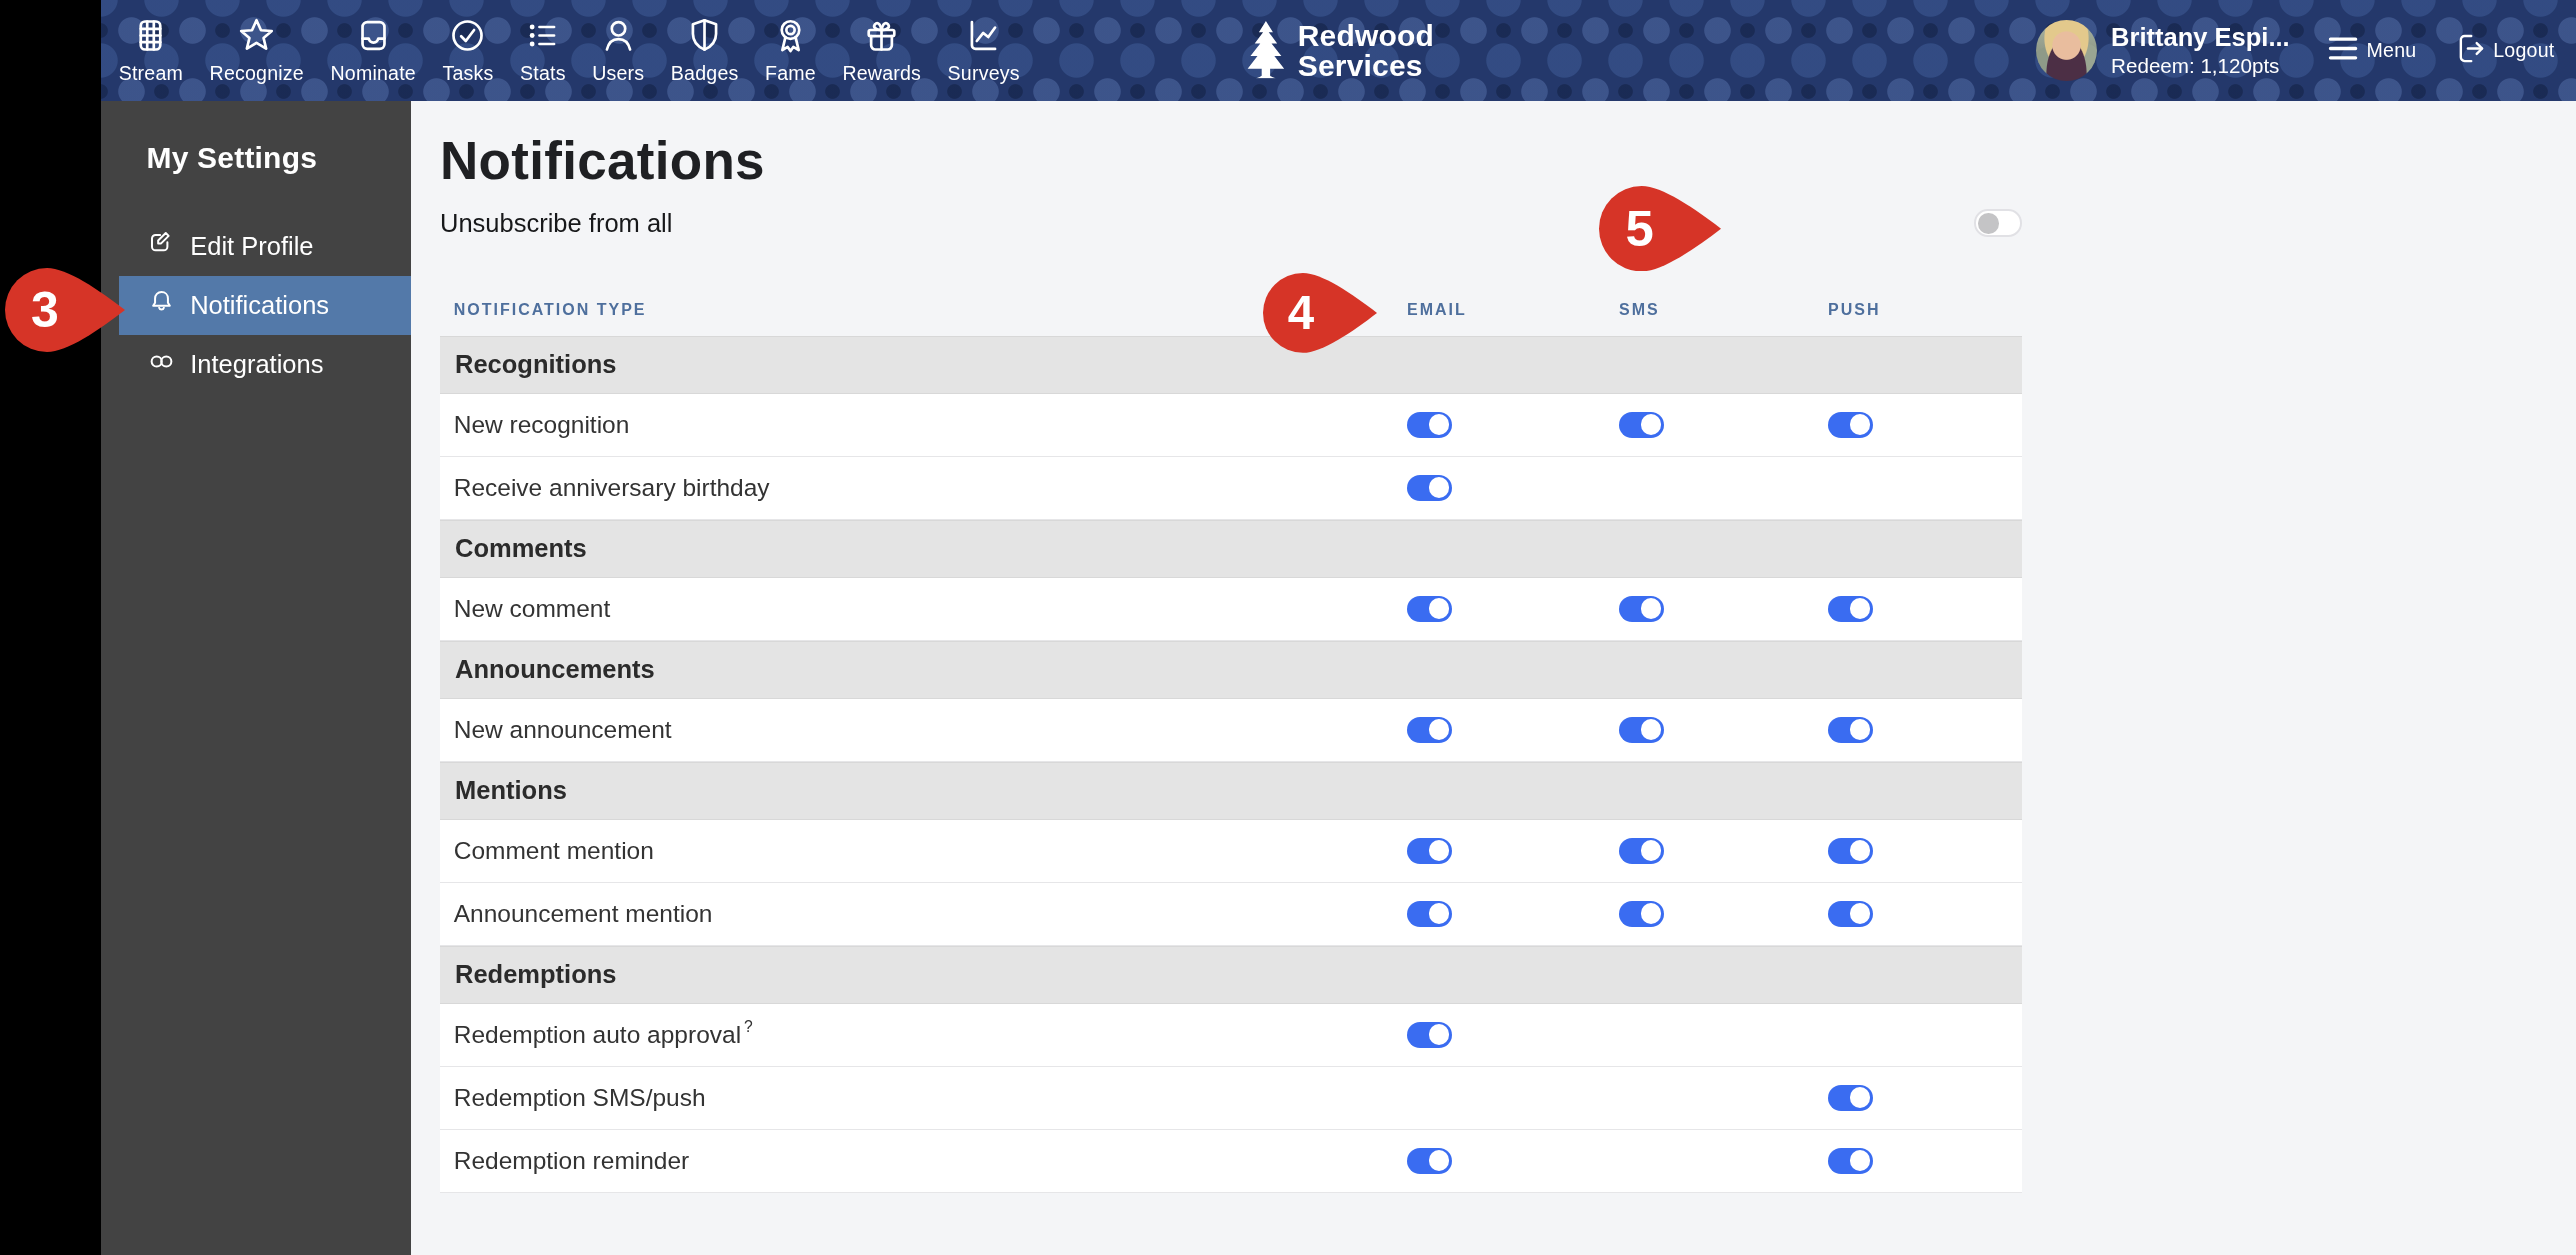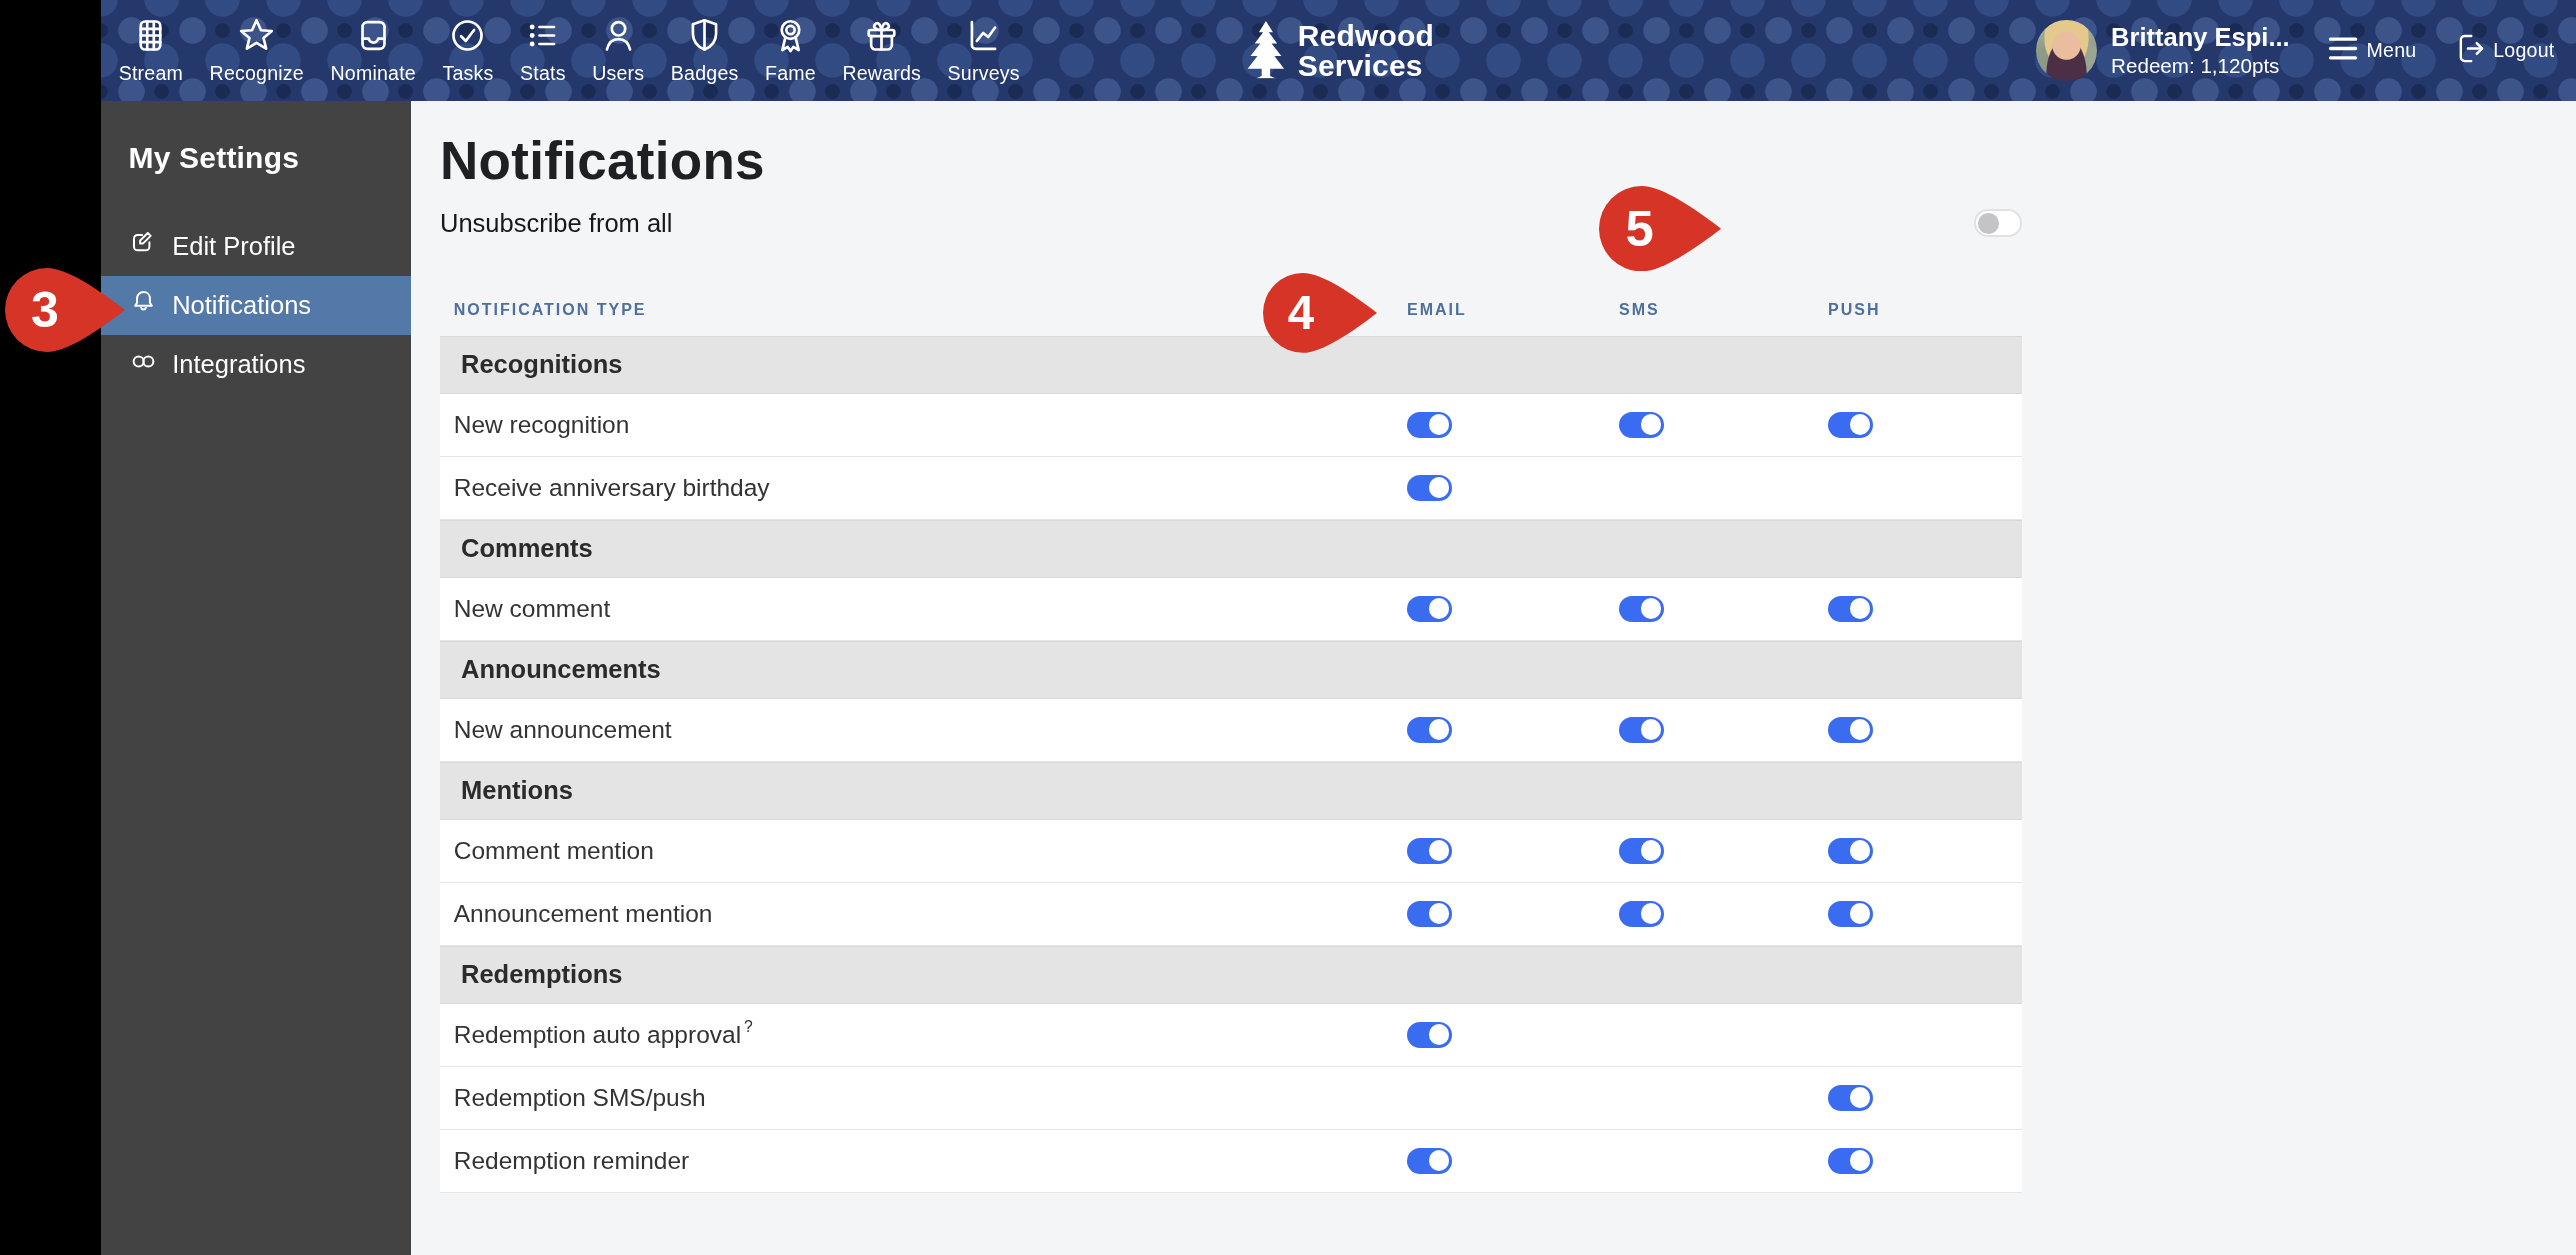--- a/index.html
+++ b/index.html
@@ -44,40 +44,40 @@
       linear-gradient(180deg, #aab4a2 0%, #8b9584 60%, #5a4a56 100%);
   }
   .user-texts { display:flex; flex-direction:column; gap:2.9px; }
   .user-name { color:#fff; font-size:25.5px; font-weight:bold; }
   .user-redeem { color:#fff; font-size:20.6px; }
   .tb-btn { display:flex; flex-direction:row; align-items:center; gap:4.9px; cursor:pointer; }
   .tb-btn svg { width:39px; height:35px; }
   .tb-btn .nav-label { font-size:19.6px; }
 
   
-  .sidebar { position:absolute; left:101px; top:101px; width:310px; bottom:0; background:#434343; z-index:2; }
+  .sidebar { position:absolute; left:101px; top:101px; width:310px; bottom:0; background:#434343; z-index:2;padding-left:18px; }
   .sb-title { color:#fff; font-size:30px; font-weight:bold; padding:40px 0 0 27.5px; letter-spacing:0.2px; }
   .sb-items { margin-top:42px; }
   .sb-item { height:59px; display:flex; align-items:center; gap:14.7px; padding-left:27.5px; cursor:pointer; color:#fff; font-size:25.5px; }
   .sb-item.active { background:#5379a9; }
   .sb-item svg { width:29px; height:29px; flex:0 0 29px; }
 
   
   .main { position:absolute; left:411px; top:101px; right:0; bottom:0; }
   .content { width:1582px; margin-left:29px; }
   .page-title { font-size:53px; font-weight:600; color:#1f2023; margin-top:29px; letter-spacing:0.3px; }
 
   .unsub-row { display:flex; justify-content:space-between; align-items:center; gap:21.6px; margin-top:8.8px; height:47px; }
   .unsub-label { font-size:25.5px; color:#17181a; }
 
   .col-head-row { display:grid; grid-template-columns:967px 212px 209px 194px; align-items:center; height:51px; margin-top:38px; }
   .col-head { font-size:16px; font-weight:bold; color:#4e6f9d; letter-spacing:2px; }
   .col-head.first { padding-left:13.7px; }
 
-  .section-head { height:58px; background:#e4e4e4; border-top:1px solid #d8d8d8; border-bottom:1px solid #d8d8d8; display:flex; align-items:center; padding-left:21px; font-size:25.5px; font-weight:bold; color:#2b2b2b; }
+  .section-head { height:58px; background:#e4e4e4; border-top:1px solid #d8d8d8; border-bottom:1px solid #d8d8d8; display:flex; align-items:center; padding-left:15px; font-size:25.5px; font-weight:bold; color:#2b2b2b; }
   .t-row { display:grid; grid-template-columns:967px 212px 209px 194px; align-items:center; height:63px; background:#fff; border-bottom:1px solid #e6e6e8; }
   .t-label { padding-left:13.7px; font-size:24.5px; color:#333; }
   .t-label sup { font-size:15.7px; color:#333; position:relative; top:-2px; left:2.9px; }
 
   
   .toggle { width:45px; height:26.5px; border-radius:13.7px; position:relative; display:inline-block; cursor:pointer; }
   .toggle.on { background:#3a6cf1; }
   .toggle.on .knob { position:absolute; right:2.9px; top:2.9px; width:20.6px; height:20.6px; border-radius:50%; background:#fff; }
   .toggle.off { background:#fff; border:2px solid #e1e1e5; width:48px; height:28.4px; }
   .toggle.off .knob { position:absolute; left:2px; top:2px; width:20.6px; height:20.6px; border-radius:50%; background:#c4c4c6; }

